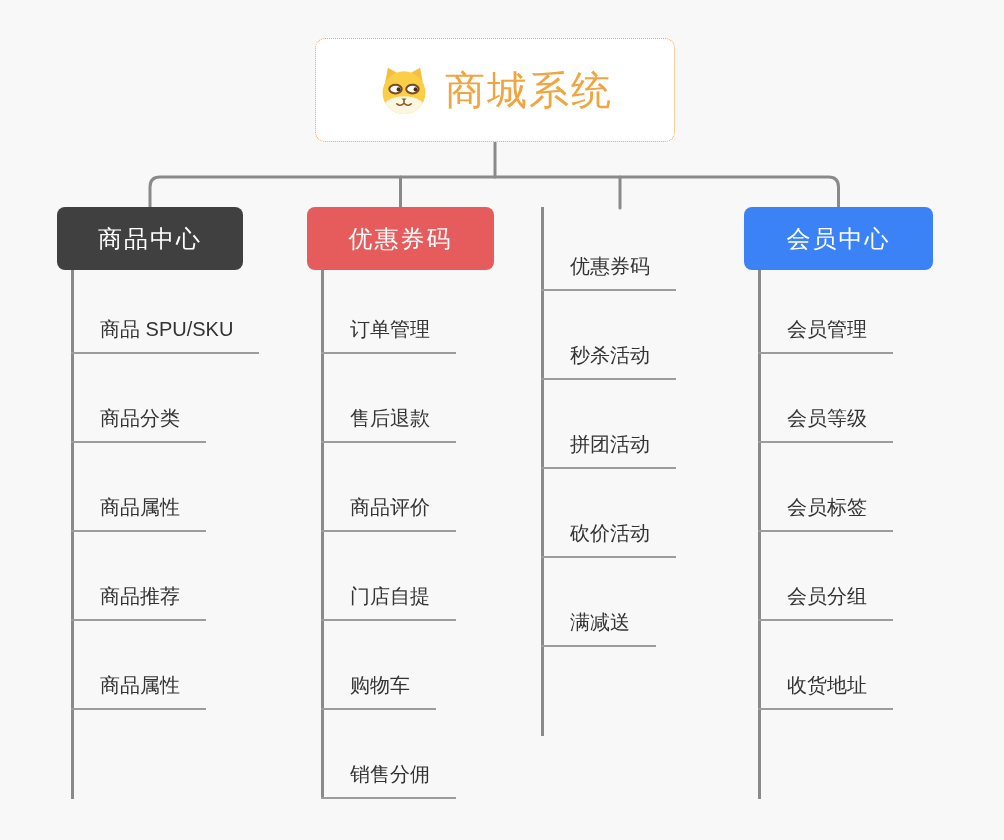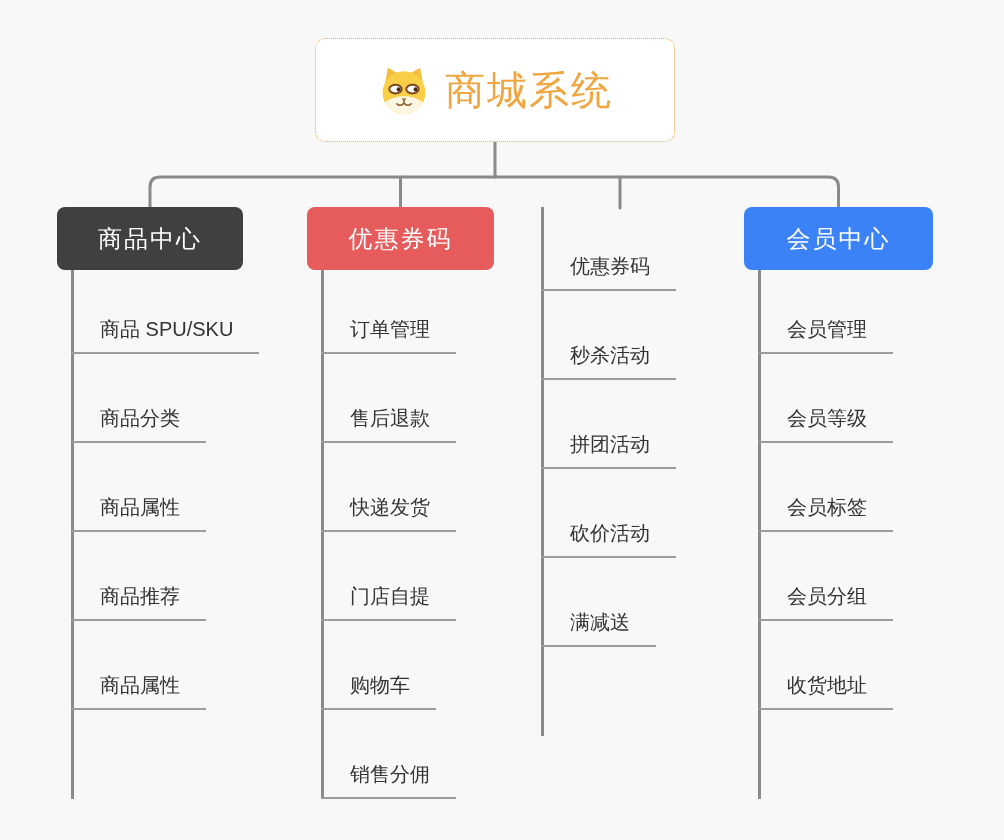--- a/index.html
+++ b/index.html
@@ -97,21 +97,21 @@
         <div class="branch-box" style="width: 187px; background: rgb(230, 92, 92);">优惠券码</div>
         <div class="children">
           <div class="vline"></div>
           <div class="slot first">
             <div class="leaf">订单管理</div>
           </div>
           <div class="slot">
             <div class="leaf">售后退款</div>
           </div>
           <div class="slot">
-            <div class="leaf">快递发货</div>
+            <div class="leaf">商品评价</div>
           </div>
           <div class="slot">
             <div class="leaf">门店自提</div>
           </div>
           <div class="slot">
             <div class="leaf">购物车</div>
           </div>
           <div class="slot">
             <div class="leaf">销售分佣</div>
           </div>

